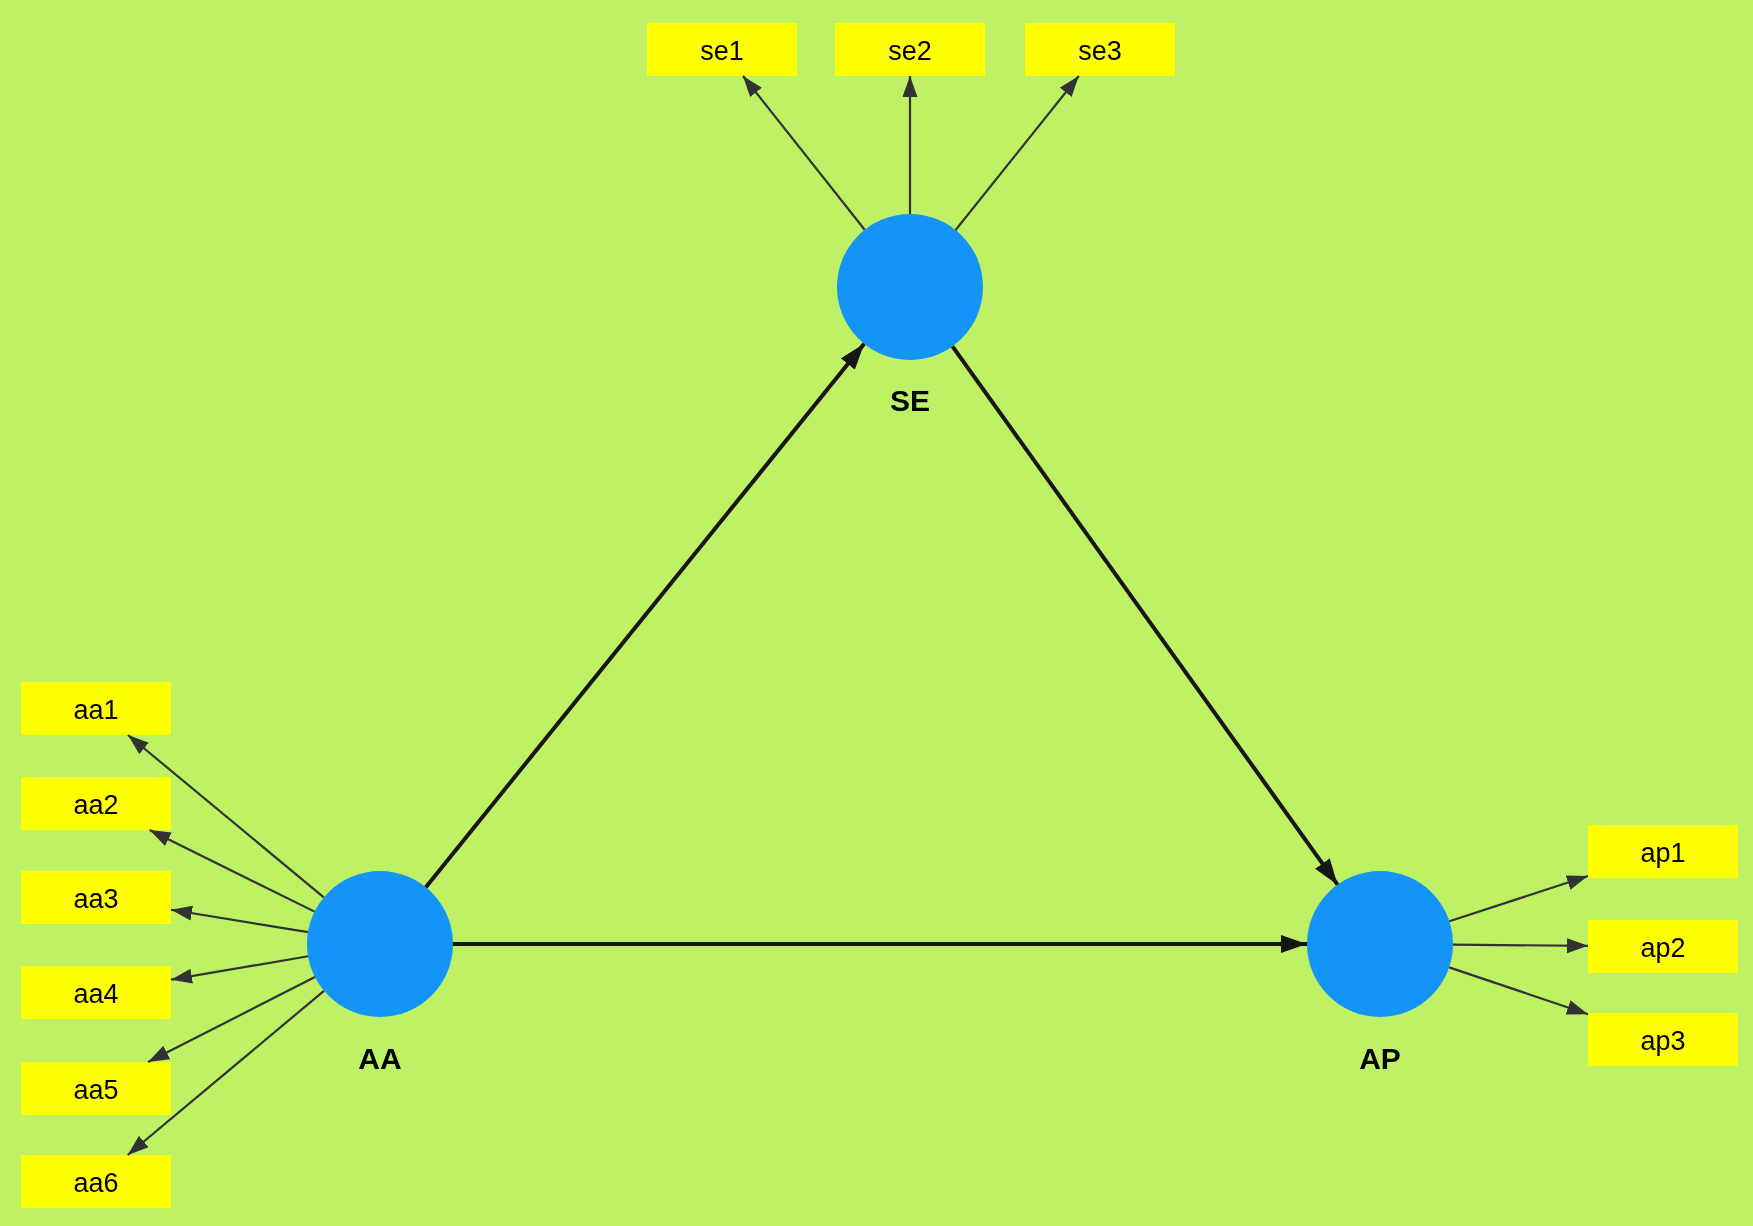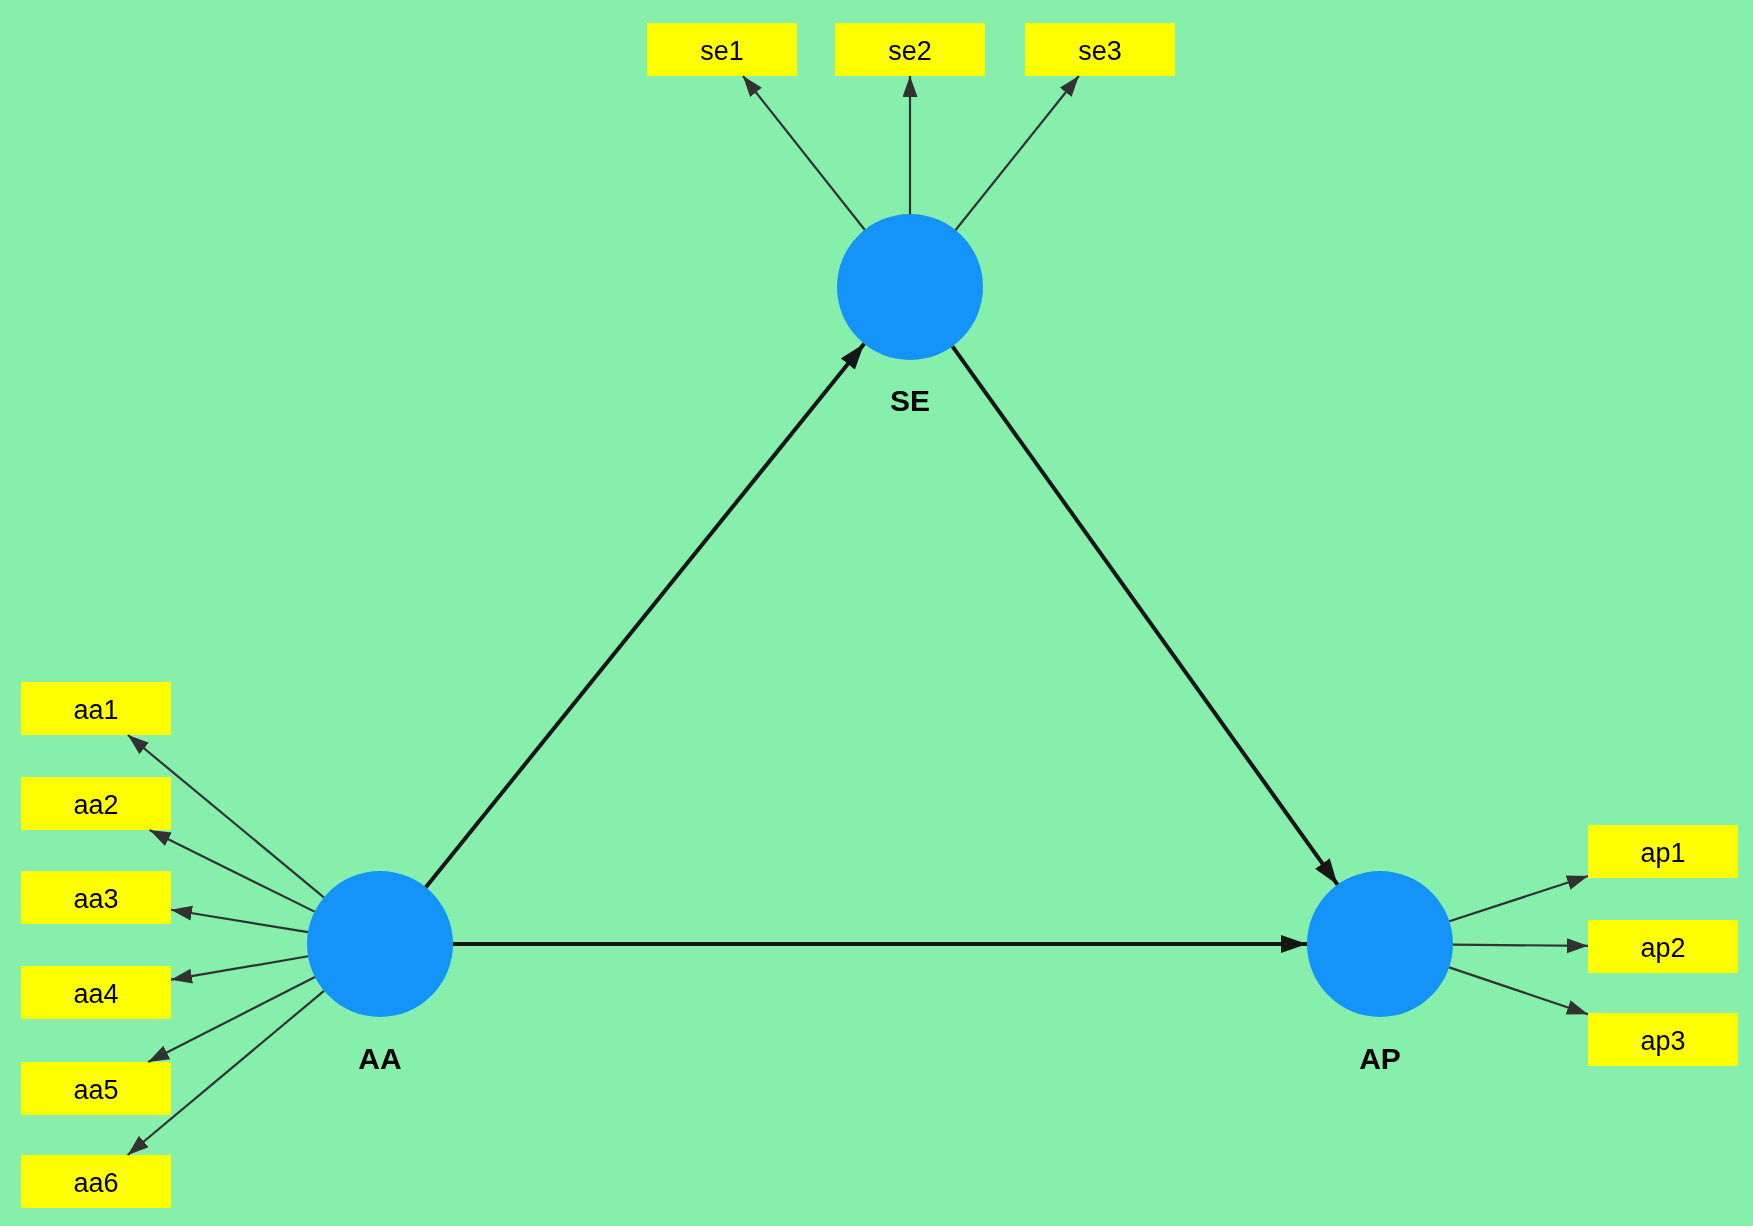--- a/index.html
+++ b/index.html
@@ -4,21 +4,21 @@
 <style>
   html, body {
     margin: 0;
     padding: 0;
     background: #ffffff;
   }
   .canvas {
     position: relative;
     width: 1753px;
     height: 1226px;
-    background: #86efac;
+    background: #bef264;
     overflow: hidden;
     font-family: "Liberation Sans", sans-serif;
   }
   svg#model-svg {
     display: block;
     width: 1753px;
     height: 1226px;
   }
   .indicator-box   { stroke: none; cursor: pointer; }
   .construct-node  { stroke: none; cursor: pointer; }

